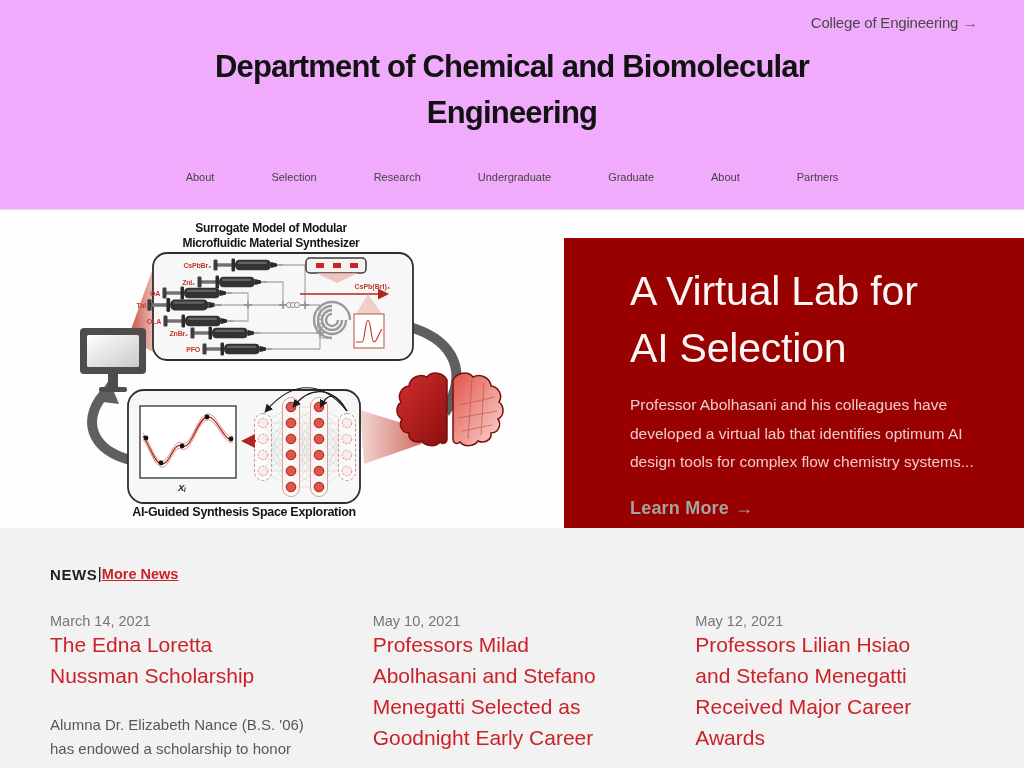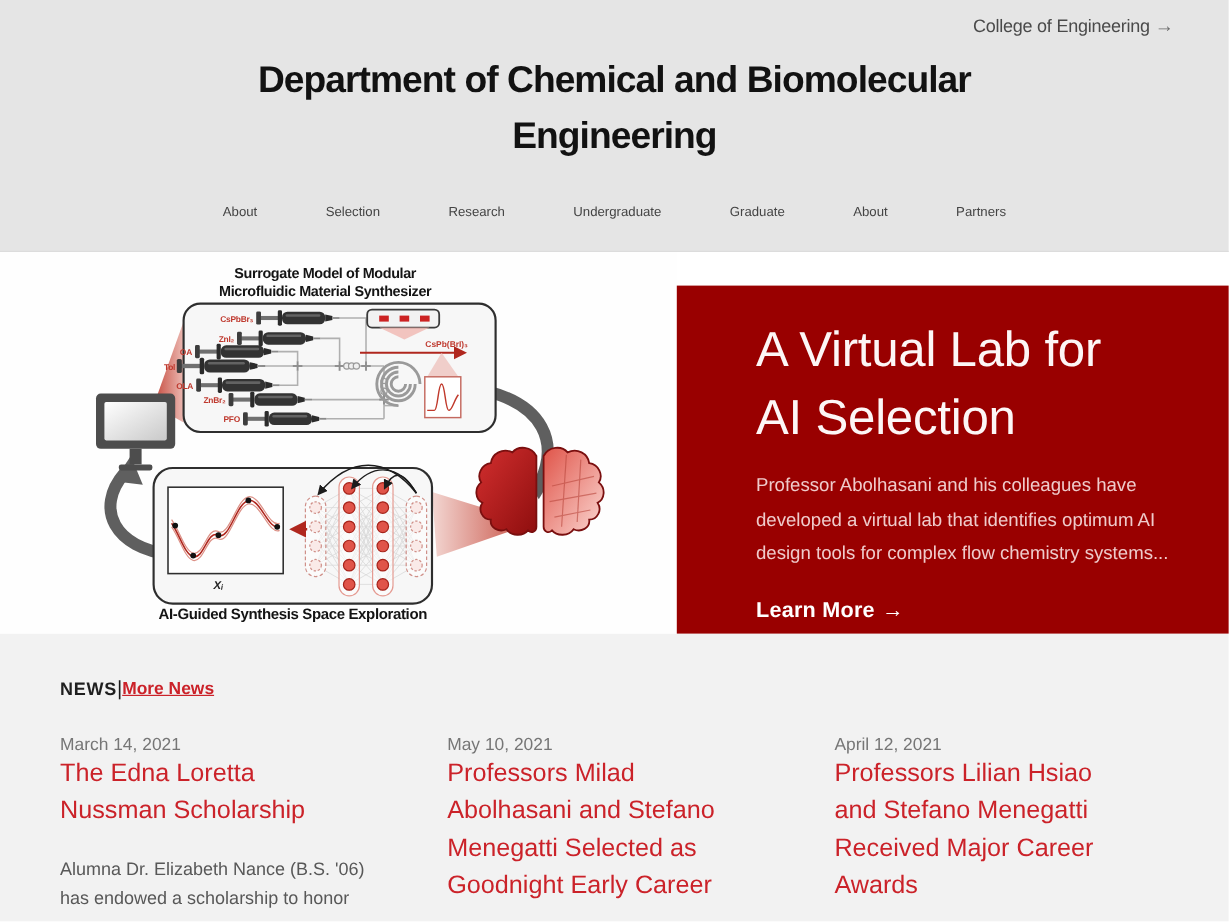--- a/index.html
+++ b/index.html
@@ -1,40 +1,40 @@
 <!DOCTYPE html>
 <html><head>
 <meta charset="utf-8">
 <style>
   html,body{margin:0;padding:0;}
   body{width:1024px;height:768px;overflow:hidden;background:#fff;
        font-family:"Liberation Sans","DejaVu Sans",sans-serif;color:#222;}
   a{text-decoration:none;cursor:pointer;}
 
   
-  header{height:210px;box-sizing:border-box;background:#e5e5e5;}
+  header{height:210px;box-sizing:border-box;background:#f0abfc;}
   .college-row{text-align:right;padding:14px 46px 0 0;height:22px;}
   .college-link{font-size:15px;color:#4a4a4a;letter-spacing:-0.2px;}
   .college-link .arr{color:#6b6b6b;font-size:16px;margin-left:4px;}
   h1{margin:8px auto 0;text-align:center;font-size:31px;line-height:46px;
      font-weight:700;letter-spacing:-0.8px;color:#121212;font-stretch:condensed;}
   nav{display:flex;justify-content:center;gap:57px;margin-top:35px;font-size:11px;}
   nav a{color:#444;}
 
   
   .hero{display:flex;height:318px;border-top:1px solid #dcdcdc;box-sizing:content-box;margin-top:-1px;}
   .hero-figure{width:564px;height:318px;background:#fefefe;flex:none;}
   .hero-panel{width:460px;flex:none;background:#990000;box-sizing:border-box;
               padding:25px 40px 0 66px;margin-top:28px;}
   .hero-panel h2{margin:0;font-weight:400;font-size:41px;line-height:57px;
                  color:#fdf6f6;letter-spacing:-0.2px;}
   .hero-panel p{margin:14px 0 0;max-width:352px;font-size:15.5px;line-height:28.5px;
                 color:#efcbcb;}
   .learn-more{display:inline-block;margin-top:21px;font-size:18px;font-weight:700;
-              color:#ffffff;letter-spacing:0.2px;}
+              color:#a3a3a3;letter-spacing:0.2px;}
   .learn-more .arr{margin-left:6px;}
 
   
   .news{background:#f2f2f2;height:240px;box-sizing:border-box;padding:36px 50px 0;}
   .news-head{display:flex;align-items:center;}
   .news-label{font-size:15px;font-weight:700;letter-spacing:0.6px;color:#1f1f1f;}
   .news-pipe{color:#1a1a1a;font-size:17px;}
   .more-news{font-size:14.5px;font-weight:700;color:#cb2229;text-decoration:underline;}
   .news-grid{display:grid;grid-template-columns:repeat(3,1fr);gap:44px;margin-top:29px;}
   .news-date{font-size:14.5px;color:#767676;}
@@ -379,18 +379,18 @@
       <div class="news-date">March 14, 2021</div>
       <a class="news-title">The Edna Loretta Nussman Scholarship</a>
       <p class="news-excerpt">Alumna Dr. Elizabeth Nance (B.S. '06) has endowed a scholarship to honor</p>
     </article>
     <article>
       <div class="news-date">May 10, 2021</div>
       <a class="news-title">Professors Milad Abolhasani and Stefano Menegatti Selected as Goodnight Early Career</a>
       <p class="news-excerpt"></p>
     </article>
     <article>
-      <div class="news-date">April 12, 2021</div>
+      <div class="news-date">May 12, 2021</div>
       <a class="news-title">Professors Lilian Hsiao and Stefano Menegatti Received Major Career Awards</a>
       <p class="news-excerpt"></p>
     </article>
   </div>
 </section>
 
 </body></html>

